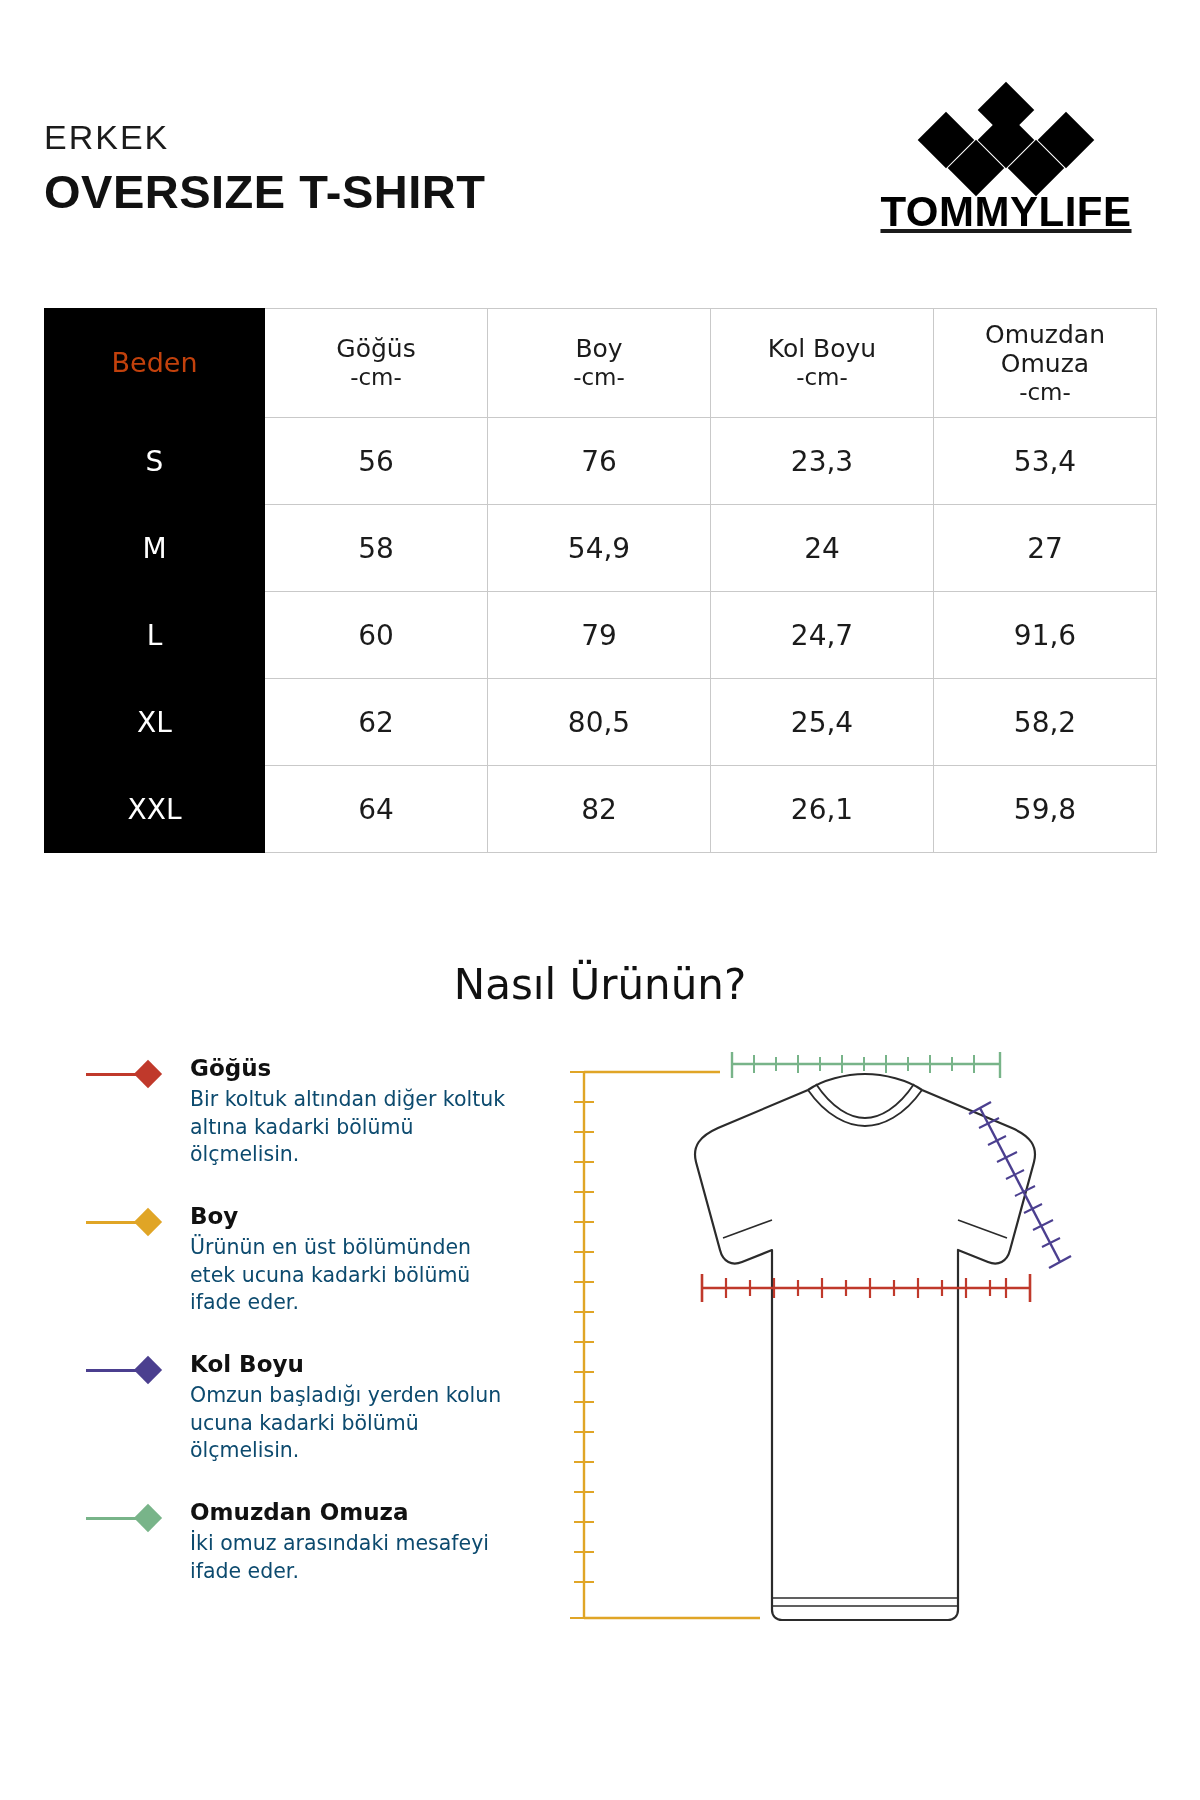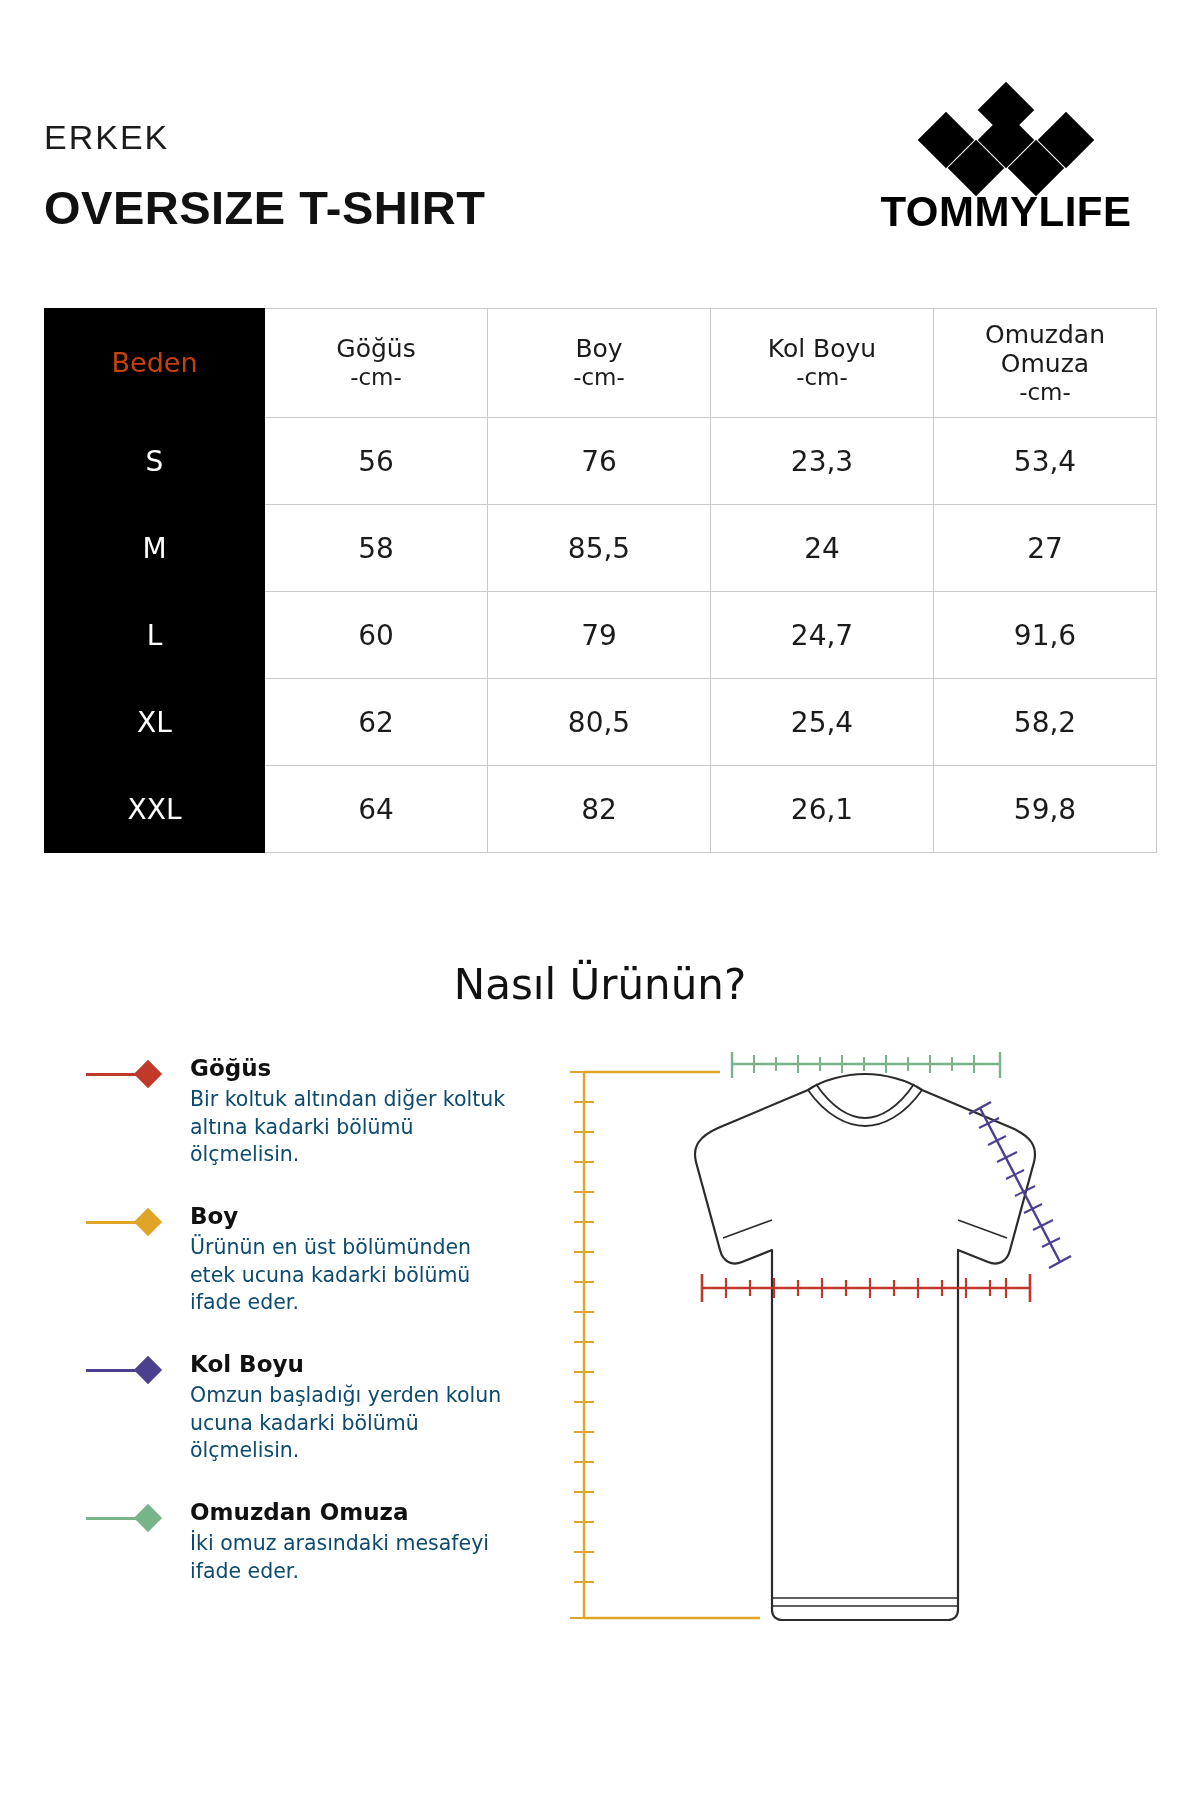--- a/index.html
+++ b/index.html
@@ -33,35 +33,36 @@
   }
   .brand-sub {
     font-size: 34px;
     letter-spacing: 2px;
     font-weight: 400;
     color: #1b1b1b;
     line-height: 1;
     font-family: "Liberation Sans", sans-serif;
   }
   .brand-title {
-    margin-top: 30px;
+    margin-top: 14px;
     font-size: 47px;
     font-weight: 800;
     letter-spacing: 0.5px;
     color: #111111;
     line-height: 1;
     font-family: "Liberation Sans", sans-serif;
   }
 
   .logo-wrap {
     position: absolute;
     right: 0;
     top: -30px;
     width: 300px;
     text-align: center;
+    text-decoration: underline;
   }
   .logo-diamonds {
     width: 200px;
     height: 86px;
     margin: 0 auto;
     position: relative;
   }
   .dm {
     position: absolute;
     width: 40px;
@@ -239,21 +240,21 @@
       <tr>
         <td class="size-cell">S</td>
         <td>56</td>
         <td>76</td>
         <td>23,3</td>
         <td>53,4</td>
       </tr>
       <tr>
         <td class="size-cell">M</td>
         <td>58</td>
-        <td>85,5</td>
+        <td>54,9</td>
         <td>24</td>
         <td>27</td>
       </tr>
       <tr>
         <td class="size-cell">L</td>
         <td>60</td>
         <td>79</td>
         <td>24,7</td>
         <td>91,6</td>
       </tr>

